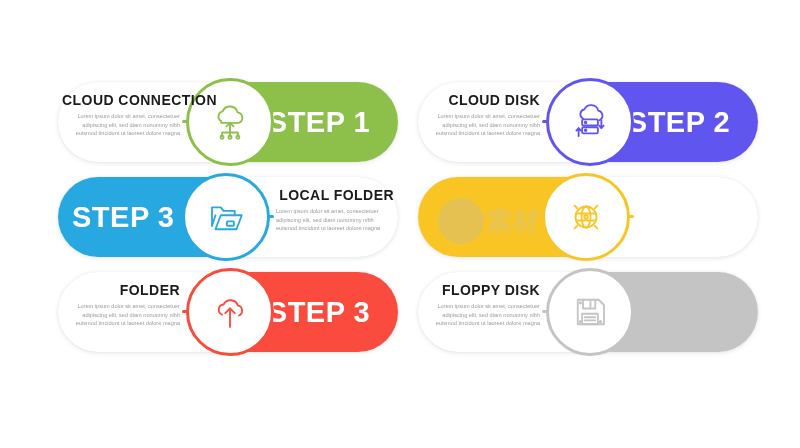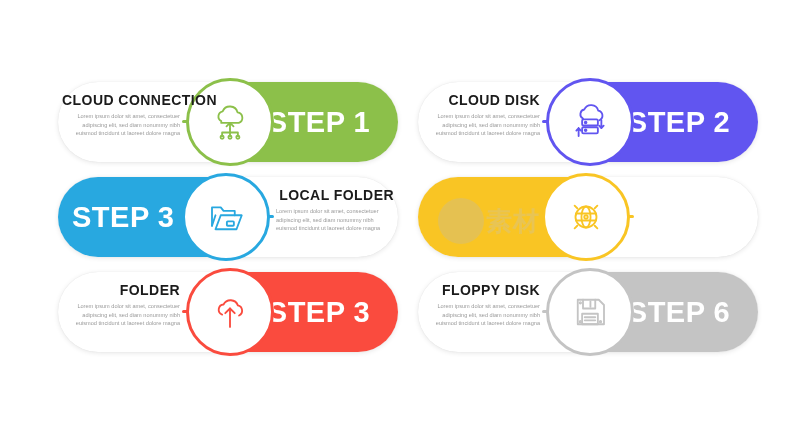--- a/index.html
+++ b/index.html
@@ -272,21 +272,20 @@
       </div>
       <div class="textblock">
         <p class="head">FOLDER</p>
         <p class="body-copy">Lorem ipsum dolor sit amet, consectetuer adipiscing elit, sed diam nonummy nibh euismod tincidunt ut laoreet dolore magna</p>
       </div>
     </div>
 
     <div class="card col-r row-3 dir-ltr">
       <div class="shell"></div>
       <div class="colorbar" style="background: rgb(196, 196, 196);"></div>
-      <div class="step-label">STEP 6</div>
       <div class="connector" style="background: rgb(196, 196, 196);"></div>
       <div class="icon-ring" style="border-color: rgb(196, 196, 196); color: rgb(196, 196, 196);">
         <span>
           <svg viewBox="0 0 48 48" fill="none" stroke="currentColor" stroke-width="2.1" stroke-linecap="round" stroke-linejoin="round">
             <path d="M10 10h24l6 6v22H10z"></path>
             <path d="M16 10v10h14V10"></path>
             <path d="M24.5 12v6"></path>
             <rect x="15" y="26" width="18" height="12"></rect>
             <path d="M18 30h12M18 33.5h12"></path>
             <circle cx="13" cy="13.5" r="0.8"></circle>

